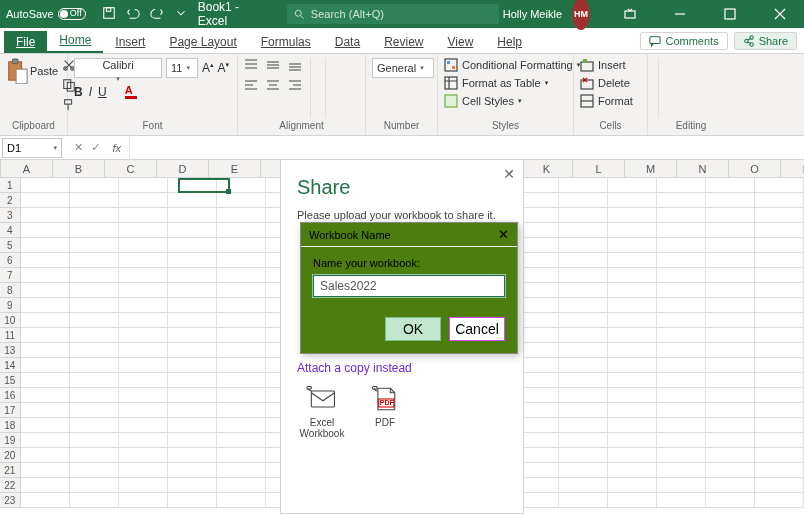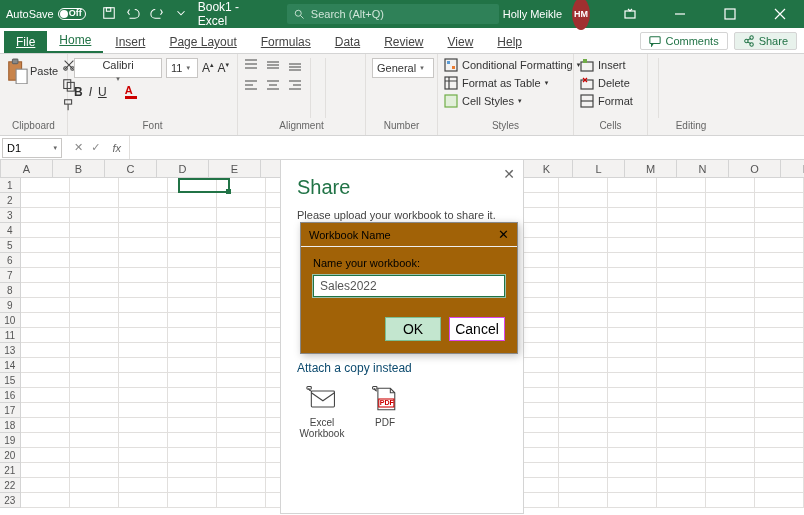--- a/index.html
+++ b/index.html
@@ -73,45 +73,45 @@
 .rh{width:22px;background:#f3f2f1;border-right:1px solid #d4d4d4;border-bottom:1px solid #d4d4d4;text-align:center;font-size:10px;color:#555;line-height:15px;}
 .cell{width:52px;border-right:1px solid #e1dfdd;border-bottom:1px solid #e1dfdd;}
 .sel-cell{position:absolute;left:178px;top:18px;width:52px;height:15px;border:2px solid #217346;pointer-events:none;}
 .sel-cell::after{content:"";position:absolute;right:-3px;bottom:-3px;width:5px;height:5px;background:#217346;}
 
 
 .sharepanel{position:absolute;left:280px;top:0;width:244px;height:354px;background:#fff;border-left:1px solid #d4d4d4;border-right:1px solid #d4d4d4;border-bottom:1px solid #d4d4d4;}
 .sharepanel .close{position:absolute;right:8px;top:6px;color:#666;font-size:14px;}
 .sharepanel h2{color:#217346;font-weight:400;font-size:20px;padding:16px 16px 6px;}
 .sharepanel .msg{font-size:11px;color:#444;padding:4px 16px 12px;}
-.sharepanel .attach-h{font-size:12px;color:#0c4a6e;padding:0 16px;margin-top:128px;}
+.sharepanel .attach-h{font-size:12px;color:#6d28d9;padding:0 16px;margin-top:128px;}
 .attach-row{display:flex;gap:22px;padding:10px 16px;}
 .attach-item{display:flex;flex-direction:column;align-items:center;gap:4px;font-size:10px;color:#444;text-align:center;}
 .attach-item svg{width:32px;height:28px;}
 
 
-.modal{position:absolute;left:300px;top:222px;width:218px;background:#a16207;border:1px solid #888;box-shadow:2px 2px 8px rgba(0,0,0,0.25);}
+.modal{position:absolute;left:300px;top:222px;width:218px;background:#4d7c0f;border:1px solid #888;box-shadow:2px 2px 8px rgba(0,0,0,0.25);}
 .modal .mtitle{display:flex;justify-content:space-between;align-items:center;padding:4px 8px;font-size:11px;border-bottom:1px solid #eee;}
 .modal .mtitle .x{font-size:13px;}
 .modal .mbody{padding:10px 12px;font-size:11px;}
 .modal input{width:100%;border:1px solid #217346;outline:1px solid #9bc2ab;height:22px;padding:0 6px;margin-top:6px;font-size:12px;color:#555;}
 .modal .mbtns{display:flex;justify-content:flex-end;gap:8px;padding:10px 12px 12px;}
 .modal button{width:56px;height:24px;font-size:14px;border:1px solid #d946ef;background:#fff;}
 .modal button.ok{background:#c3e6cf;border-color:#7abf93;}
 
 svg { stroke:#444; fill:none; stroke-width:1.2; }
 </style>
 </head>
 <body>
 
 <div class="titlebar">
   <div class="autosave">
     <span>AutoSave</span>
     <span class="toggle">
-        <span class="lbl" style="position:absolute;right:3px;top:-1px;font-weight:bold;">Off</span>
+        <span class="lbl" style="position:absolute;right:3px;top:-1px;">Off</span>
       </span>
   </div>
   <div class="qat">
     <span><svg viewBox="0 0 16 16">
           <rect x="2" y="2" width="12" height="12"></rect>
           <rect x="5" y="2" width="5" height="4"></rect>
         </svg></span>
     <span><svg viewBox="0 0 16 16">
           <path d="M10 4a5 5 0 0 1 0 10H4M4 4l-2 3 2 3"></path>
         </svg></span>

